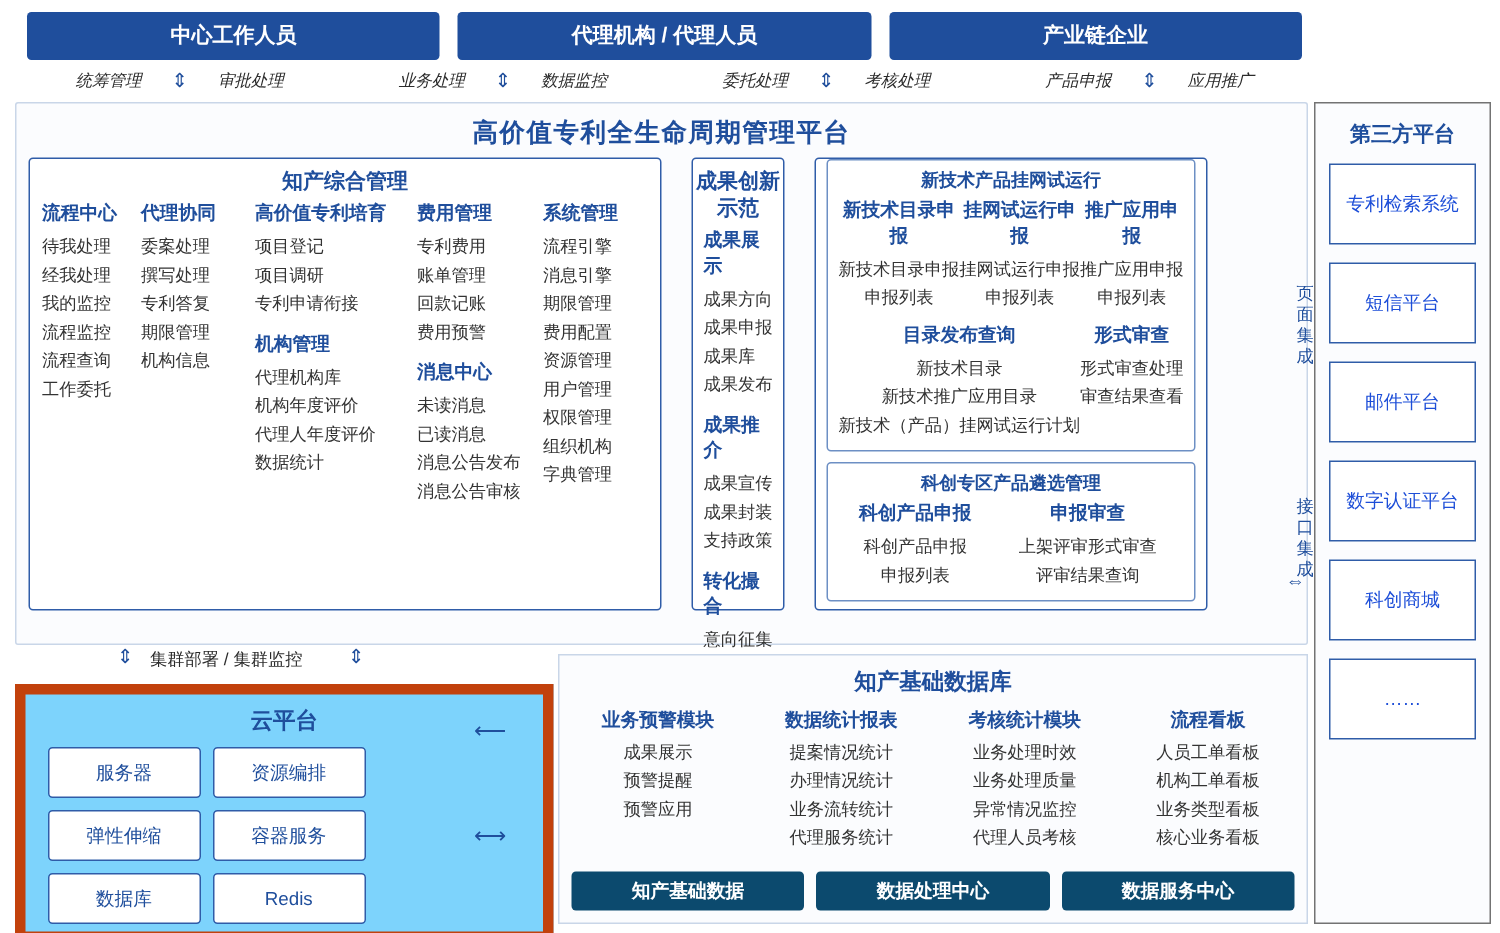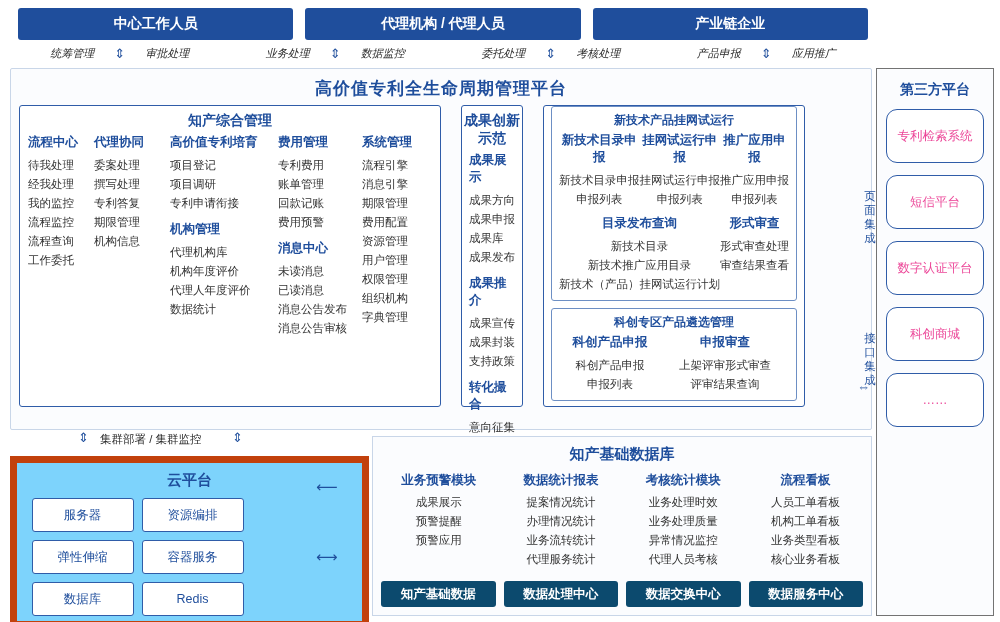--- a/index.html
+++ b/index.html
@@ -55,22 +55,22 @@
   .inner-cols .c{flex:1;text-align:center;}
   
   .vlabels{position:absolute;left:848px;top:120px;width:22px;font-size:11.5px;color:#1f4e9c;text-align:center;line-height:14px;}
   .vlab2{position:absolute;left:848px;top:262px;width:22px;font-size:11.5px;color:#1f4e9c;text-align:center;line-height:14px;}
   .harrow{position:absolute;left:846px;top:310px;font-size:13px;color:#1f4e9c;}
   
   .third{position:absolute;left:876px;top:68px;width:116px;height:546px;border:1px solid #737373;background:#fbfcfe;}
   .third-title{text-align:center;font-size:14px;font-weight:bold;color:#1f4e9c;margin-top:12px;}
   .third-list{margin-top:10px;display:flex;flex-direction:column;gap:12px;align-items:center;}
   .third-item{
-    width:96px;height:52px;border:1px solid #2f5ca8;border-radius:11px;background:#fff;
-    display:flex;align-items:center;justify-content:center;font-size:12.5px;color:#ec4899;
+    width:96px;height:52px;border:1px solid #2f5ca8;border-radius:0;background:#fff;
+    display:flex;align-items:center;justify-content:center;font-size:12.5px;color:#1d4ed8;
   }
   
   .cloud{position:absolute;left:10px;top:456px;width:345px;height:158px;border:7px solid #c2410c;background:#7dd3fc;}
   .cloud-title{text-align:center;font-size:15px;font-weight:bold;color:#1f4e9c;margin-top:8px;}
   .cloud-grid{margin:8px auto 0;width:316px;display:flex;flex-wrap:wrap;gap:8px;}
   .cloud-cell{
     width:100px;height:32px;border:1px solid #2f5ca8;border-radius:3px;background:#fff;
     display:flex;align-items:center;justify-content:center;font-size:12.5px;color:#1f4e9c;
   }
   .cluster-lbl{position:absolute;left:70px;top:432px;font-size:11.5px;color:#2b2b2b;}
@@ -274,20 +274,21 @@
     <div class="vlabels">页<br>面<br>集<br>成</div>
     <div class="vlab2">接<br>口<br>集<br>成</div>
     <div class="harrow">⇔</div>
   </div>
 
   <div class="third">
     <div class="third-title">第三方平台</div>
     <div class="third-list">
       <div class="third-item">专利检索系统</div>
       <div class="third-item">短信平台</div>
+      <div class="third-item">邮件平台</div>
       <div class="third-item">数字认证平台</div>
       <div class="third-item">科创商城</div>
       <div class="third-item">……</div>
     </div>
   </div>
 
   <div class="arrow-up-l">⇕</div>
   <div class="cluster-lbl" style="left:100px;">集群部署 / 集群监控</div>
   <div class="arrow-up-r">⇕</div>
 
@@ -336,18 +337,17 @@
         <div class="h">流程看板</div>
         <div class="i">人员工单看板</div>
         <div class="i">机构工单看板</div>
         <div class="i">业务类型看板</div>
         <div class="i">核心业务看板</div>
       </div>
     </div>
     <div class="db-bottom">
       <div class="db-btn">知产基础数据</div>
       <div class="db-btn">数据处理中心</div>
-      <div class="db-btn">数据交换中心</div>
       <div class="db-btn">数据服务中心</div>
     </div>
   </div>
 
 </div>
 
 </body></html>

